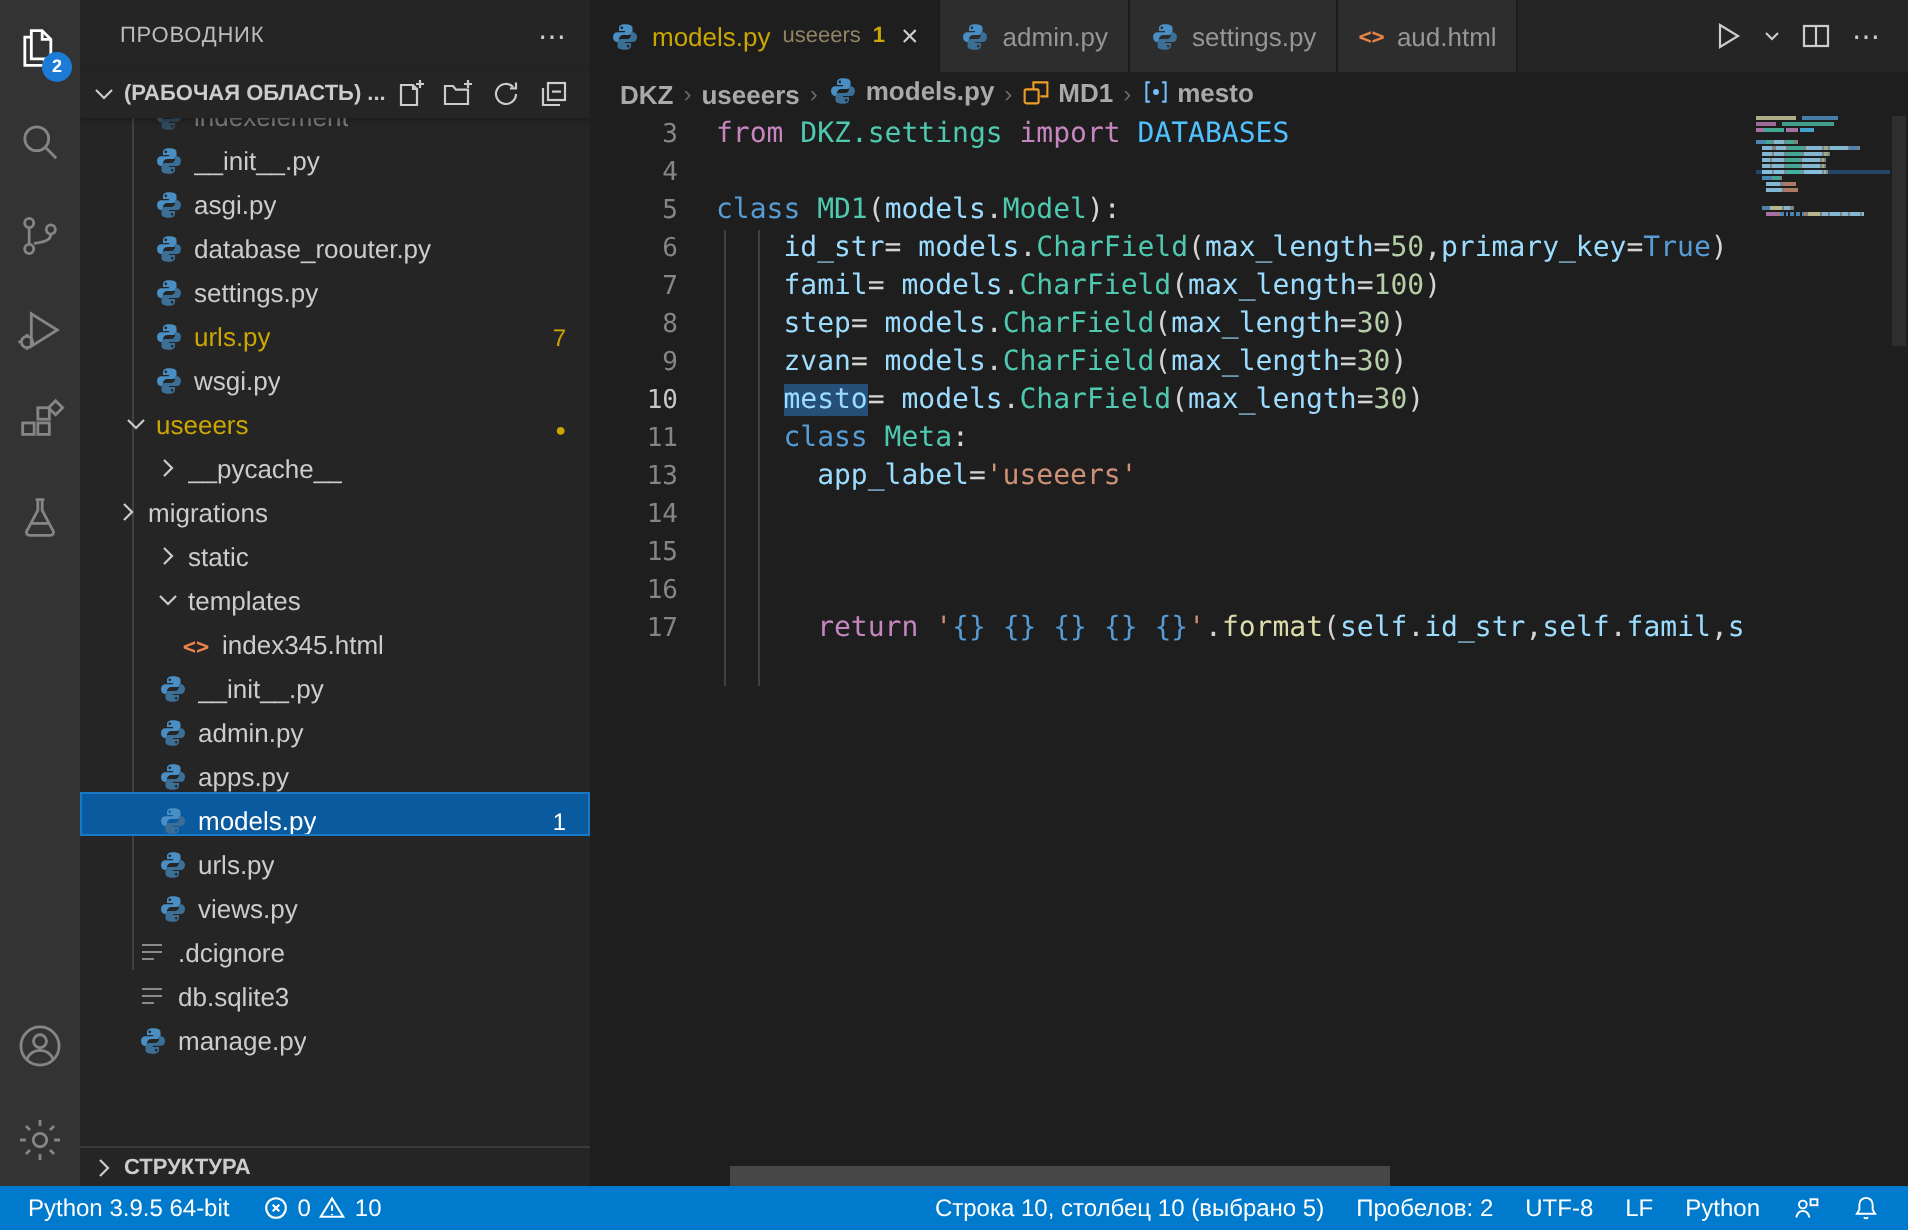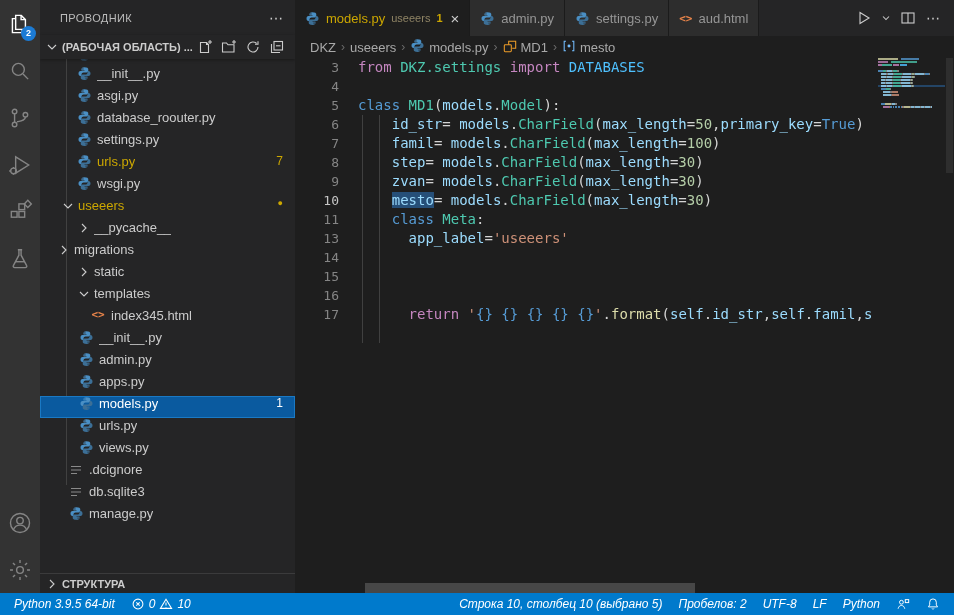--- a/index.html
+++ b/index.html
@@ -21,21 +21,21 @@
   .sb-titlerow { height:35px; display:flex; align-items:center; padding:0 12px 0 20px;gap:40px; }
   .sb-title { font-size:11px; color:#bbbbbb; letter-spacing:.4px; }
   .sb-title-more { margin-left:auto; color:#cccccc; font-size:14px; cursor:pointer; }
   .sb-sectionrow { height:24px; display:flex; align-items:center; padding:0 10px 0 4px; gap:2px; box-shadow:0 1px 3px rgba(0,0,0,.35); position:relative; z-index:2; background:#252526; }
   .sb-sectionrow .chev { width:16px; height:16px; }
   .sb-section-label { font-weight:bold; font-size:11px; color:#cccccc; white-space:nowrap; overflow:hidden; flex:0 1 auto; }
   .sb-actions { margin-left:auto; display:flex; gap:8px; color:#c5c5c5; }
   .sb-actions span { width:16px; height:16px; cursor:pointer; }
   .tree { position:absolute; top:59px; left:0; right:0; bottom:20px; overflow:hidden; }
   .tree-guide { position:absolute; left:26px; top:0; width:1px; height:426px; background:rgba(100,100,100,.45); }
-  .tree-row { position:relative; height:22px; display:flex; align-items:flex-start; cursor:pointer; color:#cccccc; white-space:nowrap; }
+  .tree-row { position:relative; height:22px; display:flex; align-items:flex-end; cursor:pointer; color:#cccccc; white-space:nowrap; }
   .tree-row .chev { width:16px; height:16px; flex:0 0 16px; margin-right:2px; }
   .chev svg { transition:none; }
   .chev.down svg { transform:rotate(90deg); }
   .tree-row .ficon { width:16px; flex:0 0 16px; margin-right:5px; display:flex; align-items:center; justify-content:center; }
   .tree-row .tlabel { overflow:hidden; text-overflow:ellipsis; }
   .tree-row.warn .tlabel { color:#cca700; }
   .tree-row .tbadge { position:absolute; right:12px; font-size:12px; color:#cca700; }
   .tree-row .tbadge.dot { font-size:9px; }
   .tree-row.selected { background:#0a5a9f; outline:1px solid #1a79c4; outline-offset:-1px; }
   .tree-row.selected .tlabel, .tree-row.selected .tbadge { color:#ffffff; }
@@ -56,21 +56,21 @@
   .tab .tab-label.warn { color:#cca700; }
   .tab .tab-desc { font-size:11px; color:#8f8465; }
   .tab .tab-badge { font-size:11px; color:#cca700; font-weight:bold; }
   .tab .tab-close { color:#cccccc; font-size:15px; margin-left:2px; line-height:1; }
   .editor-actions { margin-left:auto; display:flex; align-items:center; gap:4px; padding-right:10px; color:#cccccc; }
   .ea-btn { display:flex; align-items:center; padding:2px; cursor:pointer; }
   .ea-more { font-size:14px; padding:2px 4px; cursor:pointer; }
 
   
   .breadcrumbs { position:absolute; top:36px; left:0; right:0; height:22px; display:flex; align-items:center; padding-left:15px; color:#a9a9a9; font-size:13px; background:#1e1e1e; }
-  .bc-item { display:flex; align-items:center; gap:4px; cursor:pointer; }
+  .bc-item { display:flex; align-items:flex-start; gap:4px; cursor:pointer;font-weight:bold; }
   .bc-sep { margin:0 5px; color:#6a6a6a; font-size:12px; }
 
   
   .editor { position:absolute; top:58px; left:0; right:0; bottom:0; overflow:hidden; }
   .codewrap { position:absolute; left:0; top:0; width:583px; height:100%; overflow:hidden; }
   .cl { display:flex; height:19px; line-height:19px; font-family:"DejaVu Sans Mono", monospace; font-size:14px; white-space:pre; }
   .cl .ln { width:44px; text-align:right; color:#858585; flex:0 0 44px; margin-right:19px; font-size:13px; }
   .cl .ln.cur { color:#c6c6c6; }
   .cl .ct { white-space:pre; }
   .tok.kw1{color:#C586C0}.tok.kw2{color:#569CD6}.tok.type{color:#4EC9B0}.tok.var{color:#9CDCFE}.tok.const{color:#4FC1FF}.tok.func{color:#DCDCAA}.tok.num{color:#B5CEA8}.tok.str{color:#CE9178}.tok.plain{color:#D4D4D4}
@@ -83,21 +83,21 @@
   .minimap { position:absolute; right:9px; top:0; width:67px; height:535px; background:#1e1e1e; cursor:pointer; }
   .mm-line { display:flex; height:2px; margin-bottom:1px; }
   .mm-line span { height:2px; display:inline-block; }
   .mm-sel { background:rgba(38,79,120,.8); }
   .vscroll { position:absolute; right:0; top:0; width:9px; height:535px; }
   .vthumb { position:absolute; top:0; left:1px; width:7px; height:115px; background:rgba(121,121,121,.18); }
   .hscroll { position:absolute; left:0; bottom:0; height:10px; right:9px; }
   .hthumb { position:absolute; left:70px; width:330px; height:10px; background:#4f4f4f; opacity:.85; cursor:pointer; }
 
   
-  .statusbar { position:absolute; left:0; bottom:0; width:954px; height:22px; background:#007acc; color:#ffffff; display:flex; align-items:center; font-size:12px; padding:0 6px; z-index:6;font-style:italic; }
+  .statusbar { position:absolute; left:0; bottom:0; width:954px; height:22px; background:#007acc; color:#ffffff; display:flex; align-items:center; font-size:12px; padding:0 6px; z-index:6; }
   .sb-group { display:flex; align-items:center; height:100%; }
   .sb-item { display:flex; align-items:center; gap:4px; padding:0 8px; height:100%; cursor:pointer; white-space:nowrap; }
   .sb-right { margin-left:auto; display:flex; align-items:center; height:100%; }
   .sb-item svg { display:block; }
 </style>
 </head>
 <body>
 
 <div id="window">
 

